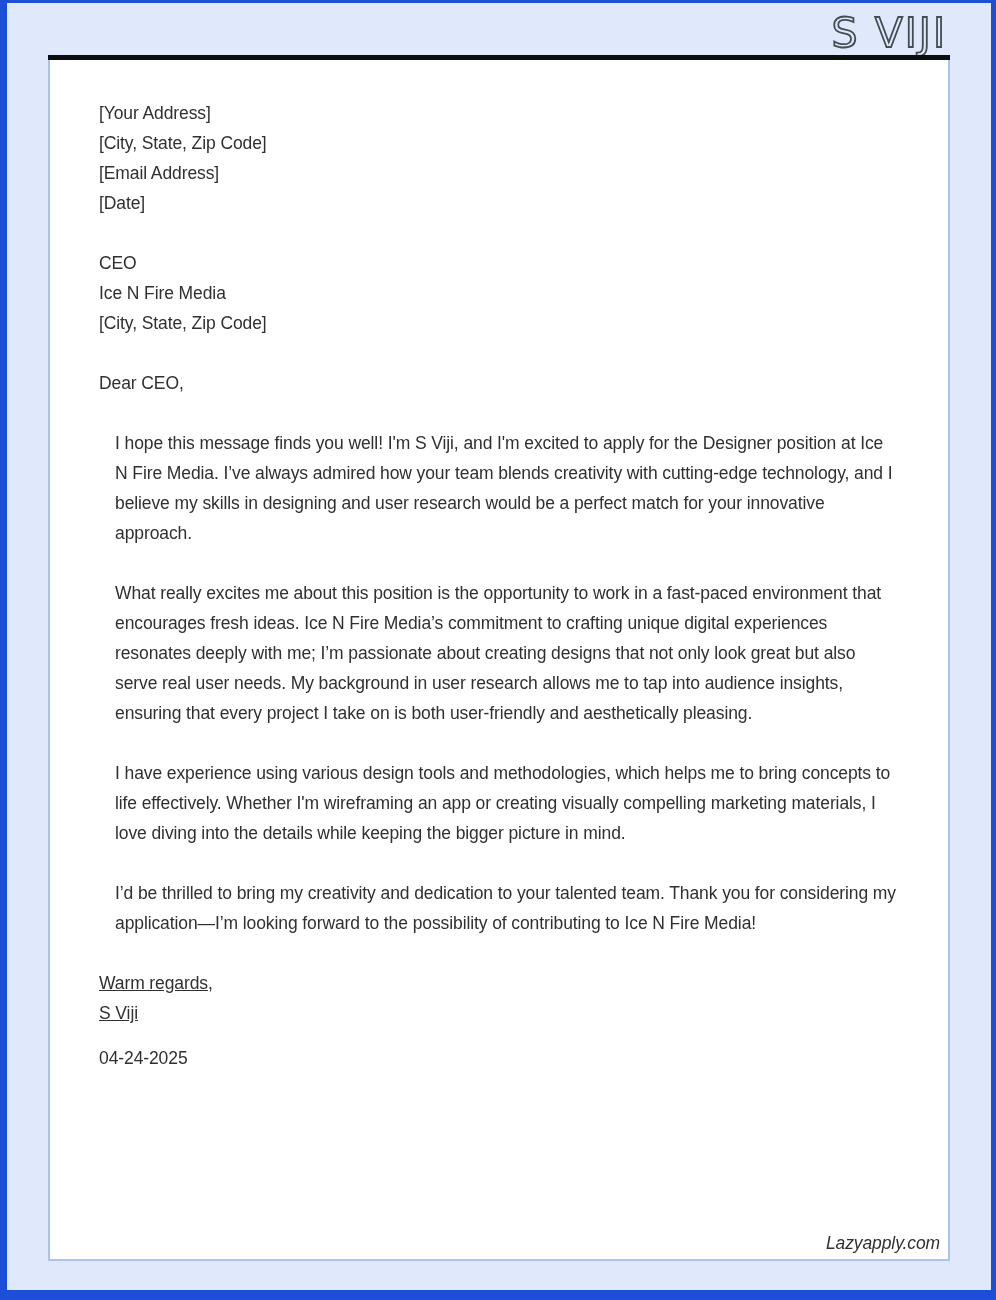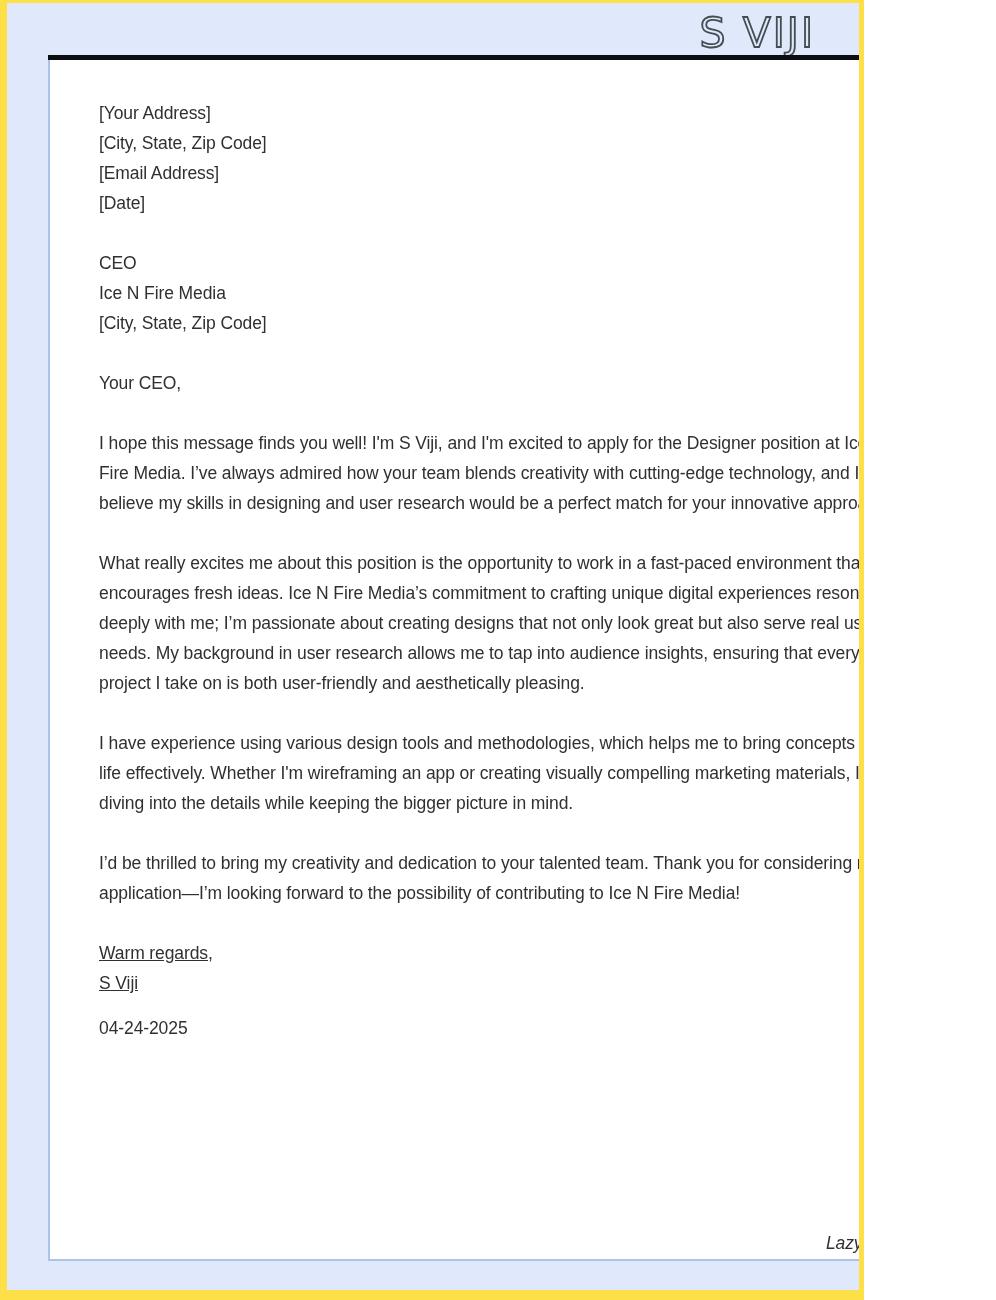--- a/index.html
+++ b/index.html
@@ -1,23 +1,23 @@
 <!DOCTYPE html>
 <html style="--accent_blue: #1e88e5; --page_margin_bg: #e0e8fb; --page_border: #abc2eb; --logo_outline: #454c52; --body_text: #303030;"><head>
 <meta charset="utf-8">
 <style>
   * { margin: 0; padding: 0; box-sizing: border-box; }
   html, body { width: 996px; height: 1300px; }
   body { font-family: "Liberation Sans", sans-serif; }
 
   .frame {
     position: relative;
-    width: 864px;
+    width: 996px;
     height: 1300px;
-    background: #fde047;
+    background: #1d4ed8;
   }
   .inner {
     position: absolute;
     left: 7px; top: 3px; right: 5px; bottom: 10px;
     background: var(--page_margin_bg, #e0e8fb);
     overflow: hidden;
   }
 
   .logo {
     position: absolute;
@@ -58,21 +58,21 @@
   }
 
   .page, .page p, .page div {
     font-size: 17.5px;
     line-height: 30px;
     letter-spacing: -0.1px;
     color: var(--body_text, #303030);
   }
 
   .block { margin-bottom: 30px; }
-  .para  { margin-bottom: 30px; max-width: 800px; }
+  .para  { margin-bottom: 30px; max-width: 800px; margin-left: 16px; }
   .closing { margin-bottom: 15px; text-decoration: underline; }
 
   .date {
     margin-top: 10px;
     color: var(--accent_blue, #1e88e5);
     cursor: pointer;
   }
 
   .footer {
     position: absolute;
@@ -102,21 +102,21 @@
         <div>[Email Address]</div>
         <div>[Date]</div>
       </div>
 
       <div class="block">
         <div>CEO</div>
         <div>Ice N Fire Media</div>
         <div>[City, State, Zip Code]</div>
       </div>
 
-      <div class="block">Your CEO,</div>
+      <div class="block">Dear CEO,</div>
 
       <p class="para">I hope this message finds you well! I'm S Viji, and I'm excited to apply for the Designer position at Ice N Fire Media. I’ve always admired how your team blends creativity with cutting-edge technology, and I believe my skills in designing and user research would be a perfect match for your innovative approach.</p>
       <p class="para">What really excites me about this position is the opportunity to work in a fast-paced environment that encourages fresh ideas. Ice N Fire Media’s commitment to crafting unique digital experiences resonates deeply with me; I’m passionate about creating designs that not only look great but also serve real user needs. My background in user research allows me to tap into audience insights, ensuring that every project I take on is both user-friendly and aesthetically pleasing.</p>
       <p class="para">I have experience using various design tools and methodologies, which helps me to bring concepts to life effectively. Whether I'm wireframing an app or creating visually compelling marketing materials, I love diving into the details while keeping the bigger picture in mind.</p>
       <p class="para">I’d be thrilled to bring my creativity and dedication to your talented team. Thank you for considering my application—I’m looking forward to the possibility of contributing to Ice N Fire Media!</p>
 
       <div class="closing">
         <div>Warm regards,</div>
         <div>S Viji</div>
       </div>

